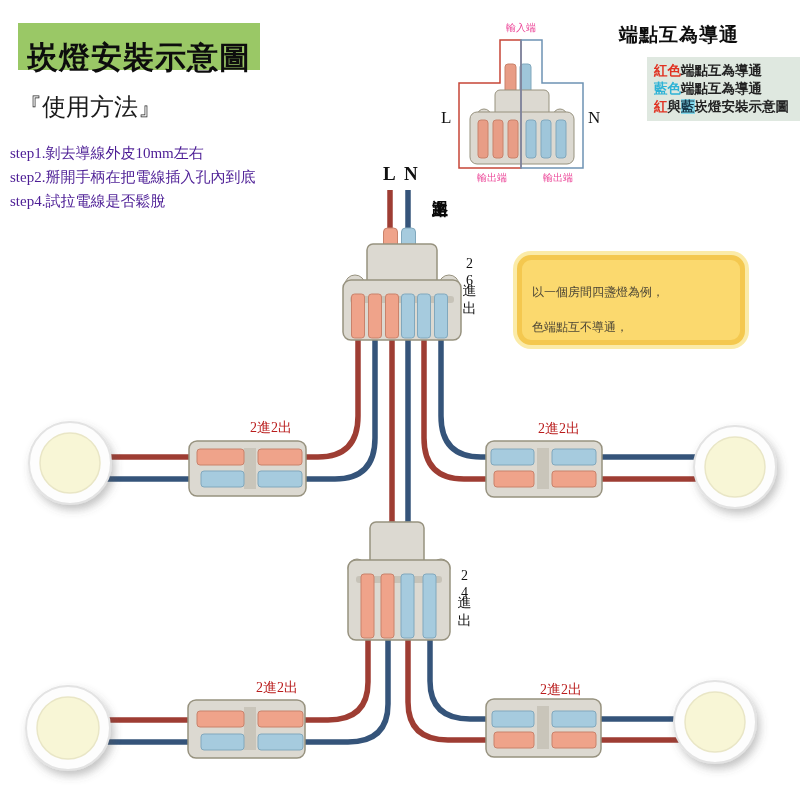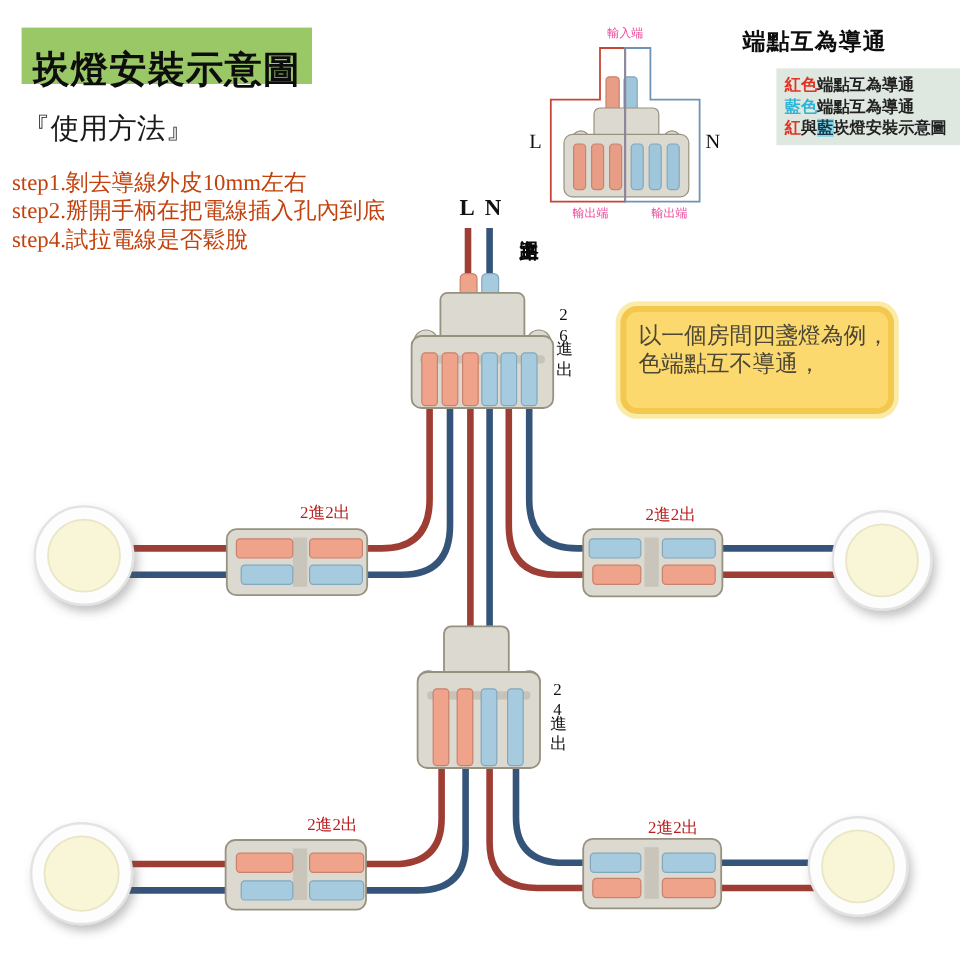--- a/index.html
+++ b/index.html
@@ -8,21 +8,21 @@
   .abs{position:absolute;}
   .serif{font-family:"Liberation Serif","DejaVu Serif",serif;}
   .sans{font-family:"Liberation Sans","DejaVu Sans",sans-serif;}
   svg{position:absolute;left:0;top:0;}
 
   .header-box{left:18px;top:23px;width:242px;height:47px;background:#9AC866;
               display:flex;align-items:center;justify-content:center;}
   .header-title{font-size:31px;font-weight:bold;color:#0d0d0d;letter-spacing:1px;margin-top:22px;}
 
   .usage-heading{left:18px;top:91px;font-size:24px;color:#1a1a1a;}
-  .steps{left:10px;top:141px;font-size:19px;color:#c2410c;line-height:24px;white-space:nowrap;}
+  .steps{left:10px;top:141px;font-size:15px;color:#4c1d95;line-height:24px;white-space:nowrap;}
 
   .internal-title{left:619px;top:22px;font-size:19px;font-weight:bold;color:#0d0d0d;letter-spacing:1px;}
   .legend-box{left:618px;top:57px;width:178px;height:64px;background:#DFE8E0;
               padding:5px 7px;box-sizing:border-box;font-size:13.5px;font-weight:bold;
               line-height:18px;color:#222;white-space:nowrap;margin-left:29px;}
   .lg-red{color:#E03222;}
   .lg-blue{color:#2FB3D6;}
   .lg-hl{background:#82D7EA;color:#17384a;}
 
   .lbl-sm{font-size:10px;color:#ec4899;text-align:center;}
@@ -30,21 +30,21 @@
 
   .circuit-ln{font-size:19px;font-weight:bold;color:#111;letter-spacing:6px;}
   .vtext{writing-mode:vertical-rl;text-orientation:upright;}
   .main-label{left:429px;top:186px;font-size:16px;font-weight:bold;color:#0a0a0a;letter-spacing:1px;}
   .conn-label-v{font-size:14px;color:#111;letter-spacing:1px;}
   .conn-label-h{font-size:14px;color:#b91c1c;text-align:right;width:90px;}
 
   .note-box{left:517px;top:255px;width:228px;height:90px;background:#FBD96E;
             border:5px solid #F4C84F;border-radius:14px;box-sizing:border-box;
             box-shadow:0 0 0 4px #FBEBA8;padding:9px 10px;}
-  .note-line{font-size:19px;line-height:23px;color:#4c4636;white-space:nowrap;}
+  .note-line{font-size:12px;line-height:23px;color:#4c4636;white-space:nowrap;margin-top:12px;}
 </style>
 </head>
 <body>
 
 <div class="canvas">
 
 <svg width="800" height="800" viewBox="0 0 800 800">
   <defs>
     <filter id="ds" x="-40%" y="-40%" width="180%" height="180%">
       <feDropShadow dx="3" dy="5" stdDeviation="4" flood-color="#555" flood-opacity="0.35"></feDropShadow>

